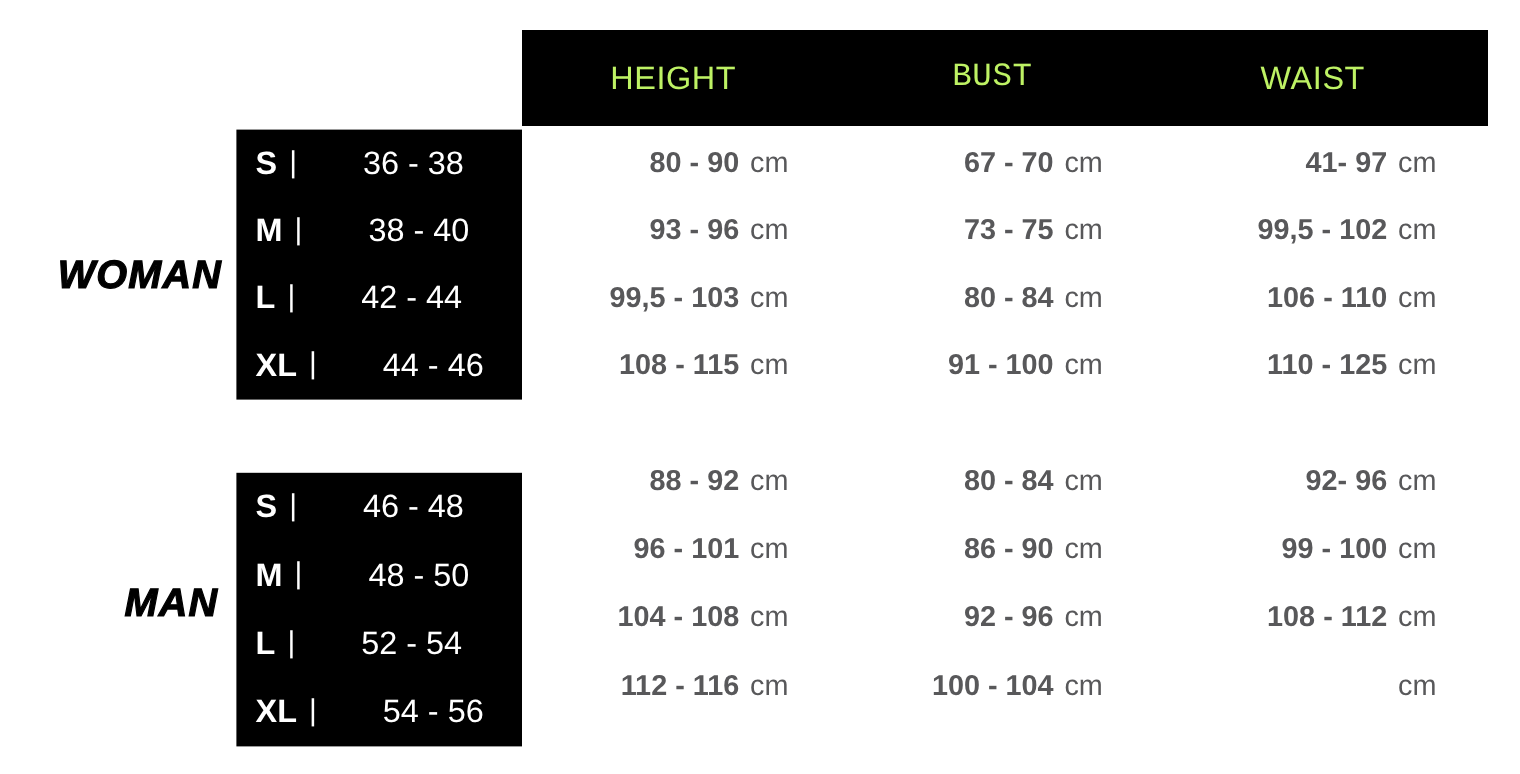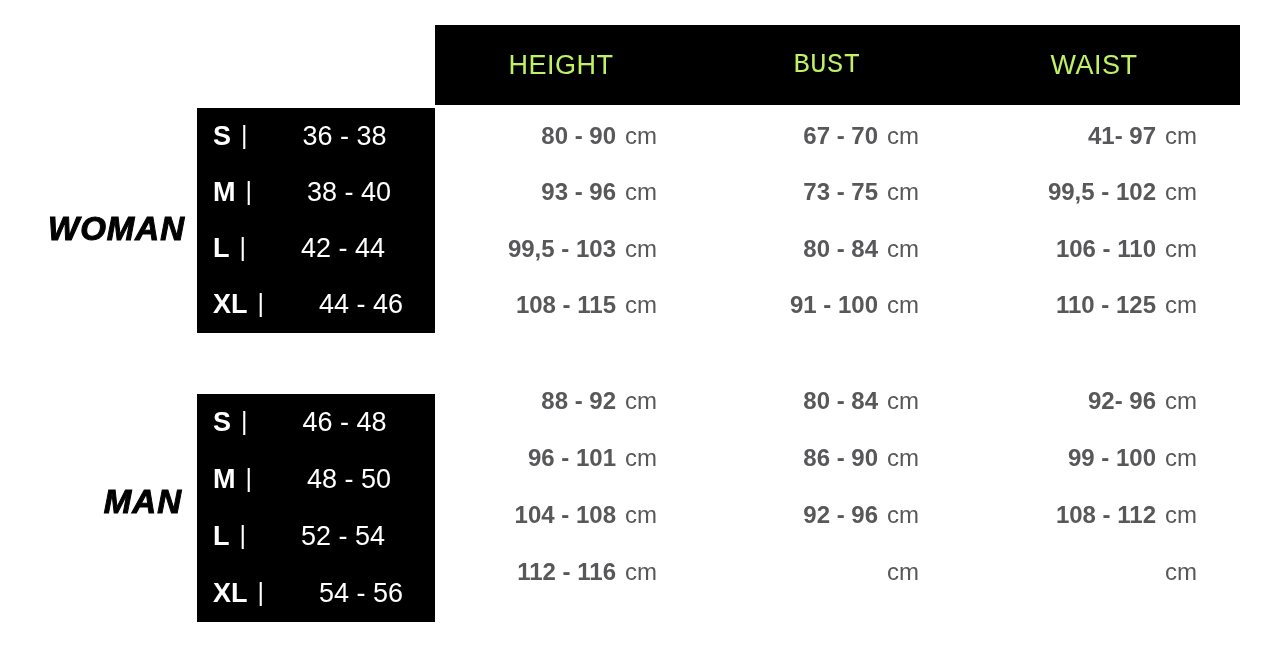--- a/index.html
+++ b/index.html
@@ -232,19 +232,20 @@
         <span>108 - 112</span>
         <span class="unit">cm</span>
       </div>
   </div>
   <div class="data-row">
     <div class="cell cell-height">
         <span>112 - 116</span>
         <span class="unit">cm</span>
       </div>
     <div class="cell cell-bust">
+        <span>100 - 104</span>
         <span class="unit">cm</span>
       </div>
     <div class="cell cell-waist">
         <span class="unit">cm</span>
       </div>
   </div>
 </div>
 
 </body></html>

